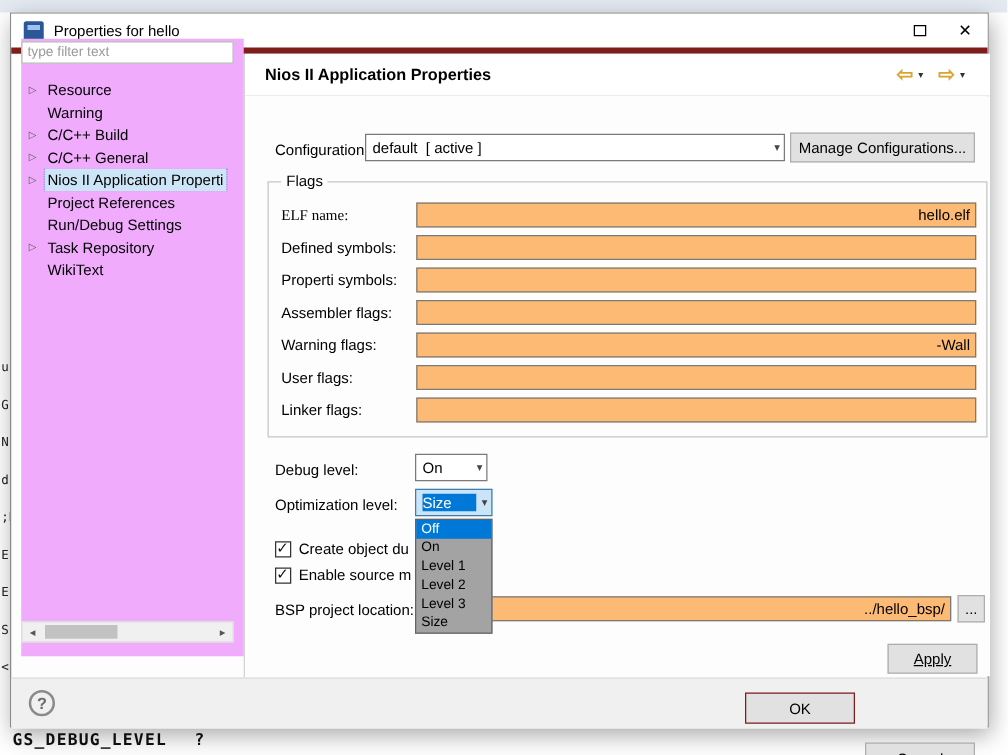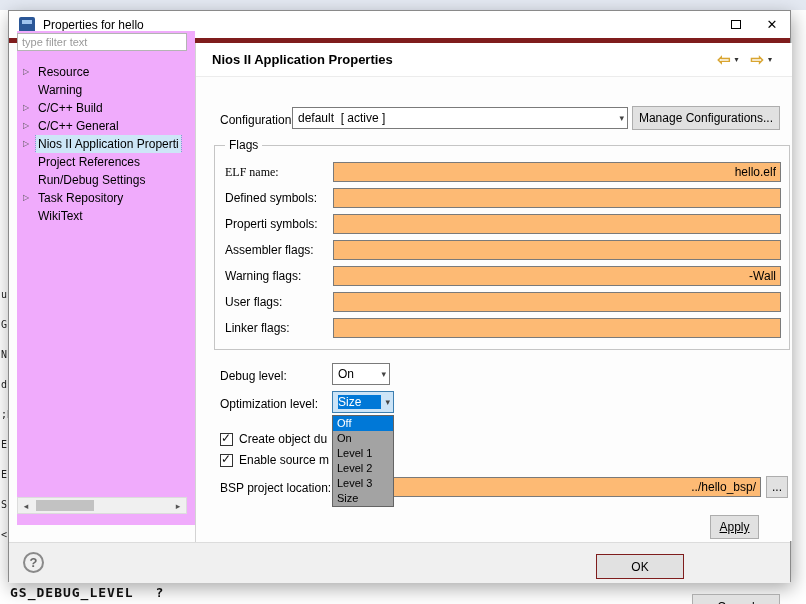--- a/index.html
+++ b/index.html
@@ -80,21 +80,21 @@
   .opt { height:15px; line-height:15px; padding:0 4px; font-size:11px; white-space:nowrap; }
   .opt.hl { background:#0078d7; color:#fff; }
   
   .footer { position:absolute; left:0; top:531px; width:100%; height:41px; background:#f0f0f0;
     border-top:1px solid #dcdcdc; }
   .help-circle { position:absolute; left:14px; top:9px; width:21px; height:21px; border:2px solid #8a8a8a;
     border-radius:50%; color:#6a6a6a; font-weight:bold; font-size:13px;
     display:flex; align-items:center; justify-content:center; }
   .ok-btn { left:587px; top:11px; width:88px; height:25px; border:1px solid #7f1d1d; }
   .cancel-btn { left:683px; top:11px; width:88px; height:25px;margin-top:40px; }
-  .apply-btn { left:514px; top:438px; width:49px; height:24px;text-decoration:underline; }
+  .apply-btn { left:514px; top:438px; width:72px; height:24px;text-decoration:underline; }
   .manage-btn { left:436px; top:29px; width:148px; height:24px; }
   .browse-btn { left:570px; top:399px; width:22px; height:22px; }
 </style>
 </head>
 <body>
 
 <div class="bg-top"></div>
 <div class="bg-left">
   <span>u</span>
   <span>G</span>

